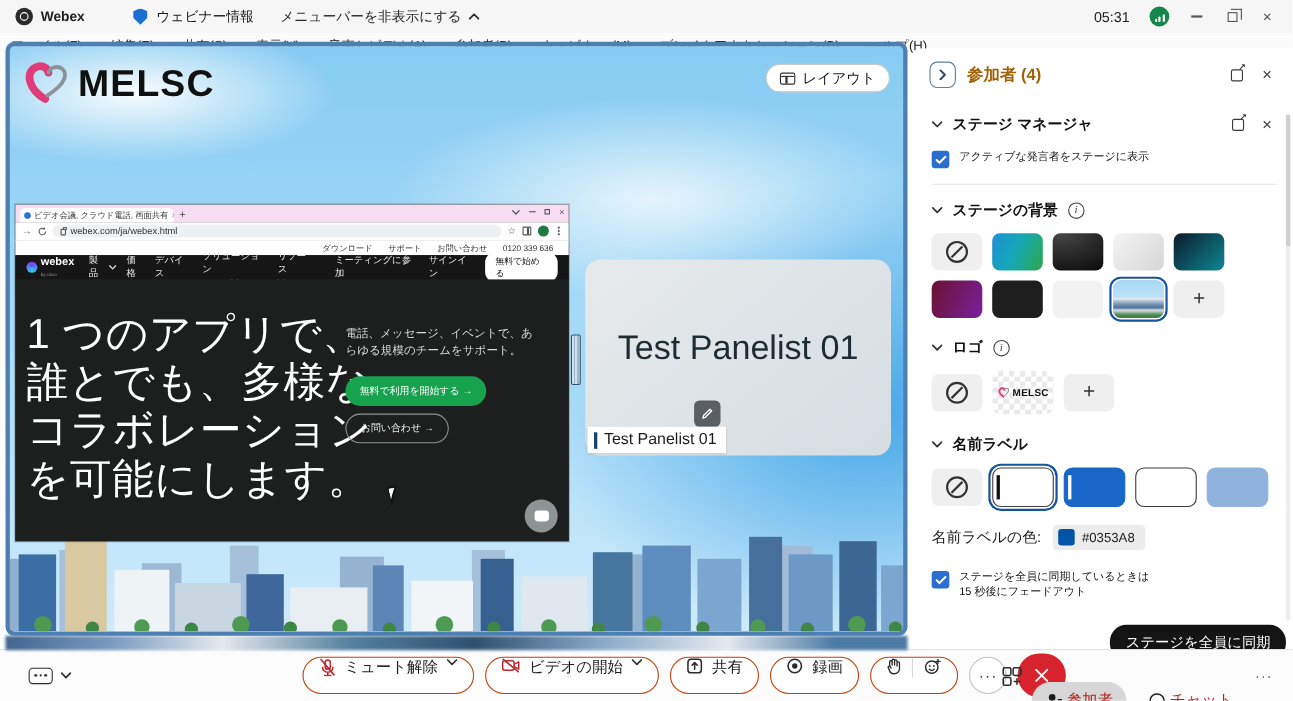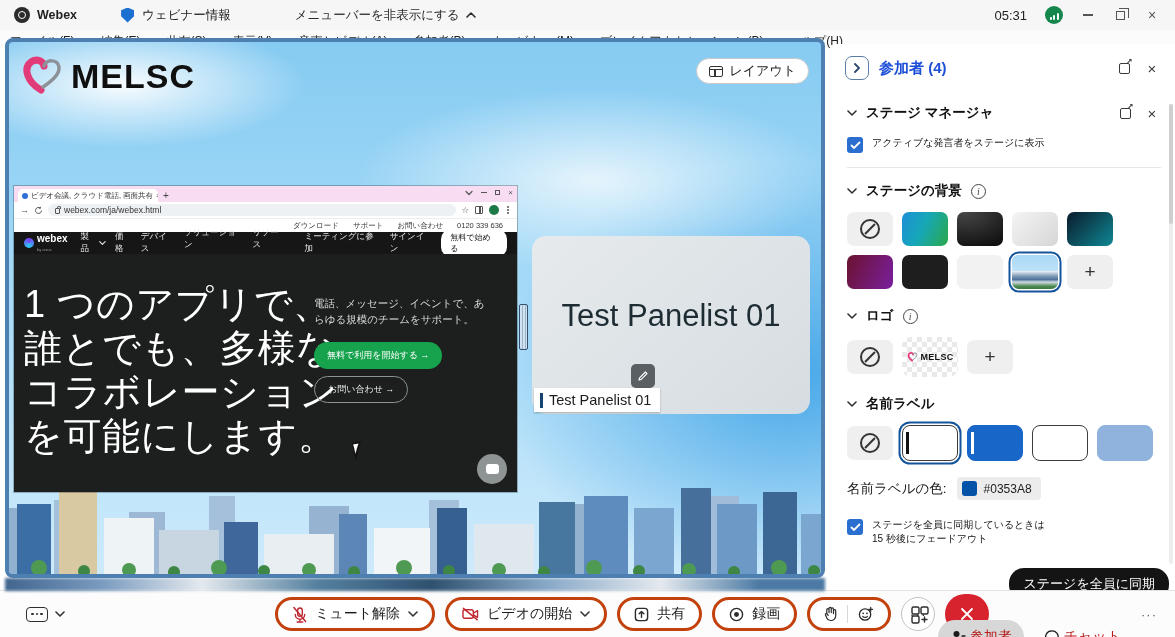--- a/index.html
+++ b/index.html
@@ -10,21 +10,21 @@
   
   .winbar{position:absolute;left:0;top:0;width:1175px;height:30px;background:#f6f6f6;
     display:flex;align-items:center;font-size:12.5px;}
   .winbar .seg{display:flex;align-items:center;gap:7px;}
   .webex-mark{width:16px;height:16px;border-radius:50%;background:#2b2b2b;margin-left:14px;
     display:flex;align-items:center;justify-content:center;}
   .webex-mark i{display:block;width:8px;height:8px;border:1.6px solid #fff;border-radius:50%;}
   .wb-title{font-weight:bold;color:#1f1f1f;}
   .shield{width:13px;height:15px;margin-left:44px;background:#1b6fd1;
     clip-path:polygon(50% 0,100% 18%,100% 58%,50% 100%,0 58%,0 18%);}
-  .hide-menu{margin-left:64px;color:#2a2a2a;display:flex;align-items:center;gap:6px;}
+  .hide-menu{margin-left:24px;color:#2a2a2a;display:flex;align-items:center;gap:6px;}
   .win-right{position:absolute;right:0;top:0;height:30px;display:flex;align-items:center;gap:18px;padding-right:16px;}
   .time{font-size:13px;color:#222;}
   .signal{width:18px;height:18px;border-radius:50%;background:#15864c;display:flex;align-items:flex-end;justify-content:center;gap:1.5px;padding-bottom:4.5px;}
   .signal b{display:block;width:2px;background:#fff;border-radius:1px;}
   .signal b:nth-child(1){height:3px}.signal b:nth-child(2){height:5px}.signal b:nth-child(3){height:7px}
   .winbtn{width:14px;height:14px;position:relative;color:#555;display:flex;align-items:center;justify-content:center;font-size:14px;}
   .min-bar{width:10px;height:1.5px;background:#555;}
   .restore{width:9px;height:9px;border:1.2px solid #555;position:relative;background:#f6f6f6;}
   .restore:before{content:"";position:absolute;left:2px;top:-4px;width:9px;height:9px;border:1.2px solid #555;border-left:none;border-bottom:none;}
 
@@ -102,21 +102,21 @@
   .tile-name{position:absolute;left:0;right:0;top:62px;text-align:center;font-size:31px;color:#1d2b33;}
   .edit-btn{position:absolute;left:99px;top:128px;width:24px;height:24px;background:#595f63;border-radius:5px;display:flex;align-items:center;justify-content:center;}
   .name-label{position:absolute;left:2px;bottom:2px;height:24px;background:#fff;display:flex;align-items:center;padding:0 9px 0 6px;gap:6px;box-shadow:0 1px 2px rgba(0,0,0,.25);}
   .name-label i{display:block;width:3px;height:15px;background:#17446e;}
   .name-label span{font-size:14.5px;color:#1c1c1c;}
 
   
   .panel{position:absolute;left:833px;top:44px;width:342px;height:540px;background:#fff;font-size:13px;}
   .p-head{display:flex;align-items:center;gap:10px;padding:12px 14px 10px 12px;}
   .expand-btn{width:24px;height:24px;border:1.5px solid #5b7ea5;border-radius:7px;display:flex;align-items:center;justify-content:center;}
-  .p-title{font-size:15px;font-weight:bold;color:#1d4ed8;}
+  .p-title{font-size:15px;font-weight:bold;color:#a16207;}
   .p-head .sp,.sec-row .sp{flex:1;}
   .ic-btn{color:#3a3a3a;display:flex;align-items:center;justify-content:center;width:18px;height:18px;font-size:15px;}
   .popout{width:11px;height:11px;border:1.4px solid #3a3a3a;border-radius:2px;position:relative;}
   .popout:before{content:"";position:absolute;right:-3px;top:-3px;width:6px;height:1.4px;background:#fff;}
   .popout:after{content:"↗";position:absolute;right:-4px;top:-7px;font-size:8px;color:#3a3a3a;font-weight:bold;}
   .sec-row{display:flex;align-items:center;gap:9px;padding:14px 14px 6px 14px;color:#111;}
   .sec-label{font-weight:bold;font-size:13.5px;}
   .chk-row{display:flex;align-items:flex-start;gap:9px;padding:8px 14px;color:#161616;font-size:10px;line-height:1.35;}
   .chk{width:16px;height:16px;border-radius:3px;background:#2a6fd0;flex:none;display:flex;align-items:center;justify-content:center;margin-top:1px;}
   .divider{height:1px;background:#e7e7e7;margin:6px 14px 0 14px;}
@@ -153,21 +153,21 @@
   .nl.nl-fade .b2{background:#dce8f4;}
   .color-row{display:flex;align-items:center;gap:10px;padding:12px 14px 4px 14px;font-size:13.5px;color:#161616;}
   .color-chip{display:flex;align-items:center;gap:7px;background:#ececec;border-radius:4px;padding:4px 9px 4px 5px;font-size:12px;color:#222;}
   .color-chip i{display:block;width:15px;height:15px;border-radius:3px;}
   .sync-btn{position:absolute;right:6px;bottom:-18px;background:#141414;color:#fff;font-size:13px;padding:7px 14px;border-radius:15px;}
   .scrolltrack{position:absolute;right:2px;top:60px;width:4px;height:460px;background:#ededed;border-radius:2px;}
   .scrollthumb{position:absolute;right:2px;top:60px;width:4px;height:120px;background:#cfcfcf;border-radius:2px;}
 
   
   .toolbar{position:absolute;left:0;top:590px;width:1175px;height:47px;background:#fcfcfc;border-top:1px solid #e3e3e3;display:flex;align-items:center;}
-  .pill{height:34px;border:3px solid #c2410c;border-radius:17px;background:#fff;display:flex;align-items:center;gap:8px;padding:0 14px;font-size:14px;color:#1c1c1c;margin-right:10px;}
+  .pill{height:34px;border:1px solid #c2410c;border-radius:17px;background:#fff;display:flex;align-items:flex-start;gap:8px;padding:0 14px;font-size:14px;color:#1c1c1c;margin-right:10px;}
   .circle-btn{width:34px;height:34px;border:1px solid #c3c3c3;border-radius:50%;background:#fff;display:flex;align-items:center;justify-content:center;color:#333;margin-right:10px;font-size:14px;letter-spacing:1px;}
   .leave{width:44px;height:40px;border-radius:22px;background:#d6232d;display:flex;align-items:center;justify-content:center;margin-right:10px;}
   .cap-btn{display:flex;align-items:center;gap:7px;margin:0 0 0 26px;color:#333;}
   .cap-ic{width:22px;height:15px;border:1.6px solid #2e2e2e;border-radius:4px;display:flex;align-items:center;justify-content:center;gap:2px;}
   .cap-ic b{width:2.5px;height:2.5px;background:#2e2e2e;border-radius:50%;}
   .tb-right{position:absolute;right:0;top:0;height:47px;display:flex;align-items:center;gap:8px;padding-right:18px;}
   .ghost{display:flex;align-items:center;gap:4px;font-size:14px;color:#b91c1c;padding:0 12px;height:34px;border-radius:17px;margin-top:44px;}
   .ghost.active{background:#d7d7d7;}
   .vline{width:1px;height:18px;background:#d8d8d8;}
 </style>

